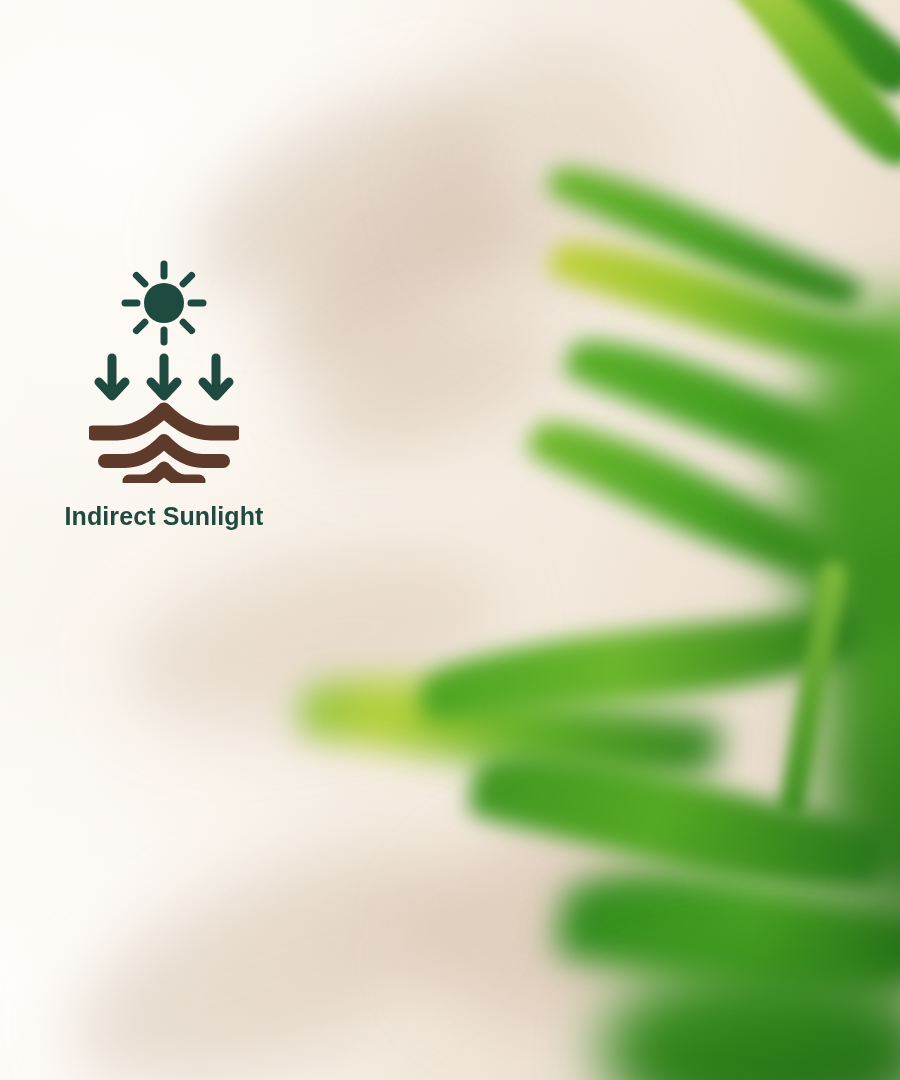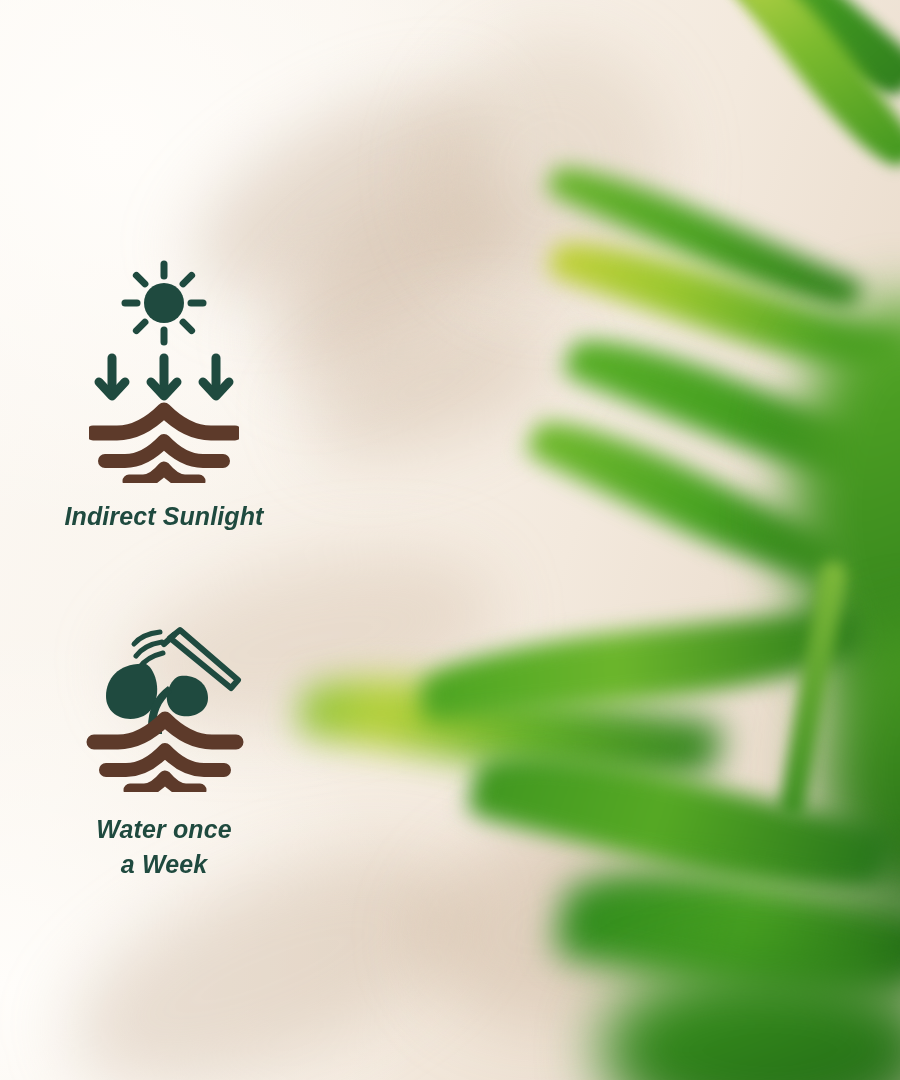--- a/index.html
+++ b/index.html
@@ -105,21 +105,20 @@
   }
 
   .item-label {
     margin: 0;
     font-size: 25px;
     line-height: 1.38;
     font-weight: 700;
     letter-spacing: 0.1px;
     color: #1f4a3f;
     white-space: pre-line;
-    font-style: italic;
   }
   .label-sunlight { margin-top: 16px; }
   .label-water    { margin-top: 20px; }
 </style>
 </head>
 <body>
 
 <div id="page">
 
   <div class="bg-layer">
@@ -213,47 +212,15 @@
         <g stroke="#5d3a2a" fill="none" stroke-linecap="round" stroke-linejoin="round">
           <path d="M4 175 L28 175 Q52 175 75 152 Q98 175 122 175 L146 175" stroke-width="15"></path>
           <path d="M16 203 L36 203 Q56 203 75 183 Q94 203 114 203 L134 203" stroke-width="14"></path>
           <path d="M40 223 L54 223 Q64 223 75 210 Q86 223 96 223 L110 223" stroke-width="13"></path>
         </g>
       </svg>
 
       <p class="item-label label-sunlight">Indirect Sunlight</p>
     </div>
 
-    <div class="care-item item-water">
-
-      <svg class="item-icon" width="160" height="170" viewBox="0 0 160 170">
-
-        <g stroke="#1f4a3f" fill="none" stroke-linecap="round" stroke-linejoin="round" stroke-width="6">
-          <path d="M86 16 L96 8 L154 58 L147 66 Z" fill="none"></path>
-          <path d="M80 22 L90 13"></path>
-        </g>
-
-        <g stroke="#1f4a3f" fill="none" stroke-linecap="round" stroke-width="5">
-          <path d="M76 10 Q58 12 50 22"></path>
-          <path d="M78 20 Q60 23 52 34"></path>
-          <path d="M79 31 Q63 35 56 45"></path>
-        </g>
-
-        <g fill="#1f4a3f">
-          <path d="M62 42 C36 40 22 56 22 74 C22 90 36 100 54 96 C70 92 76 74 72 58 C70 50 66 44 62 42 Z"></path>
-          <path d="M96 54 C112 52 124 62 124 76 C124 88 112 96 98 94 C86 92 80 80 84 68 C87 60 91 55 96 54 Z"></path>
-          <path d="M64 106 C64 88 70 74 84 64 L88 70 C76 80 72 92 72 106 Z"></path>
-          <path d="M66 112 L78 112 L78 92 C72 98 67 104 66 112 Z"></path>
-        </g>
-
-        <g stroke="#5d3a2a" fill="none" stroke-linecap="round" stroke-linejoin="round">
-          <path d="M10 120 L34 120 Q58 120 81 97 Q104 120 128 120 L152 120" stroke-width="15"></path>
-          <path d="M22 148 L42 148 Q62 148 81 128 Q100 148 120 148 L140 148" stroke-width="14"></path>
-          <path d="M46 168 L60 168 Q70 168 81 155 Q92 168 102 168 L116 168" stroke-width="13"></path>
-        </g>
-      </svg>
-
-      <p class="item-label label-water">Water once
-a Week</p>
-    </div>
 
   </div>
 </div>
 
 </body></html>

